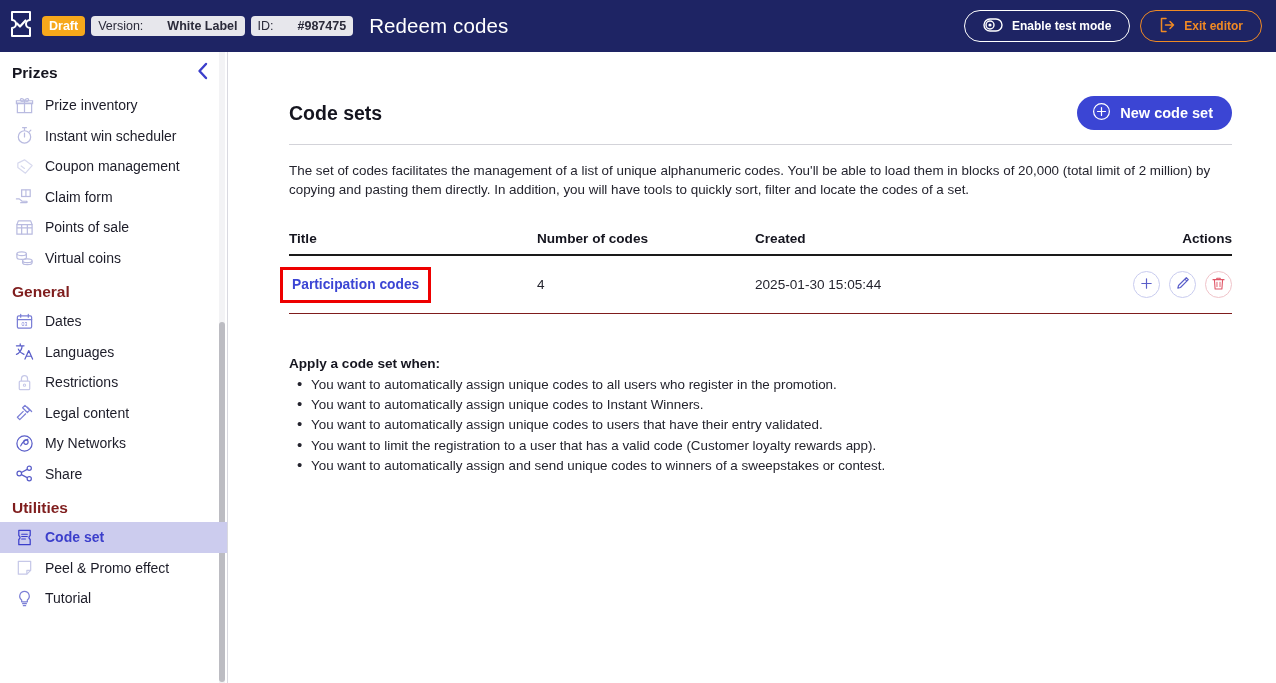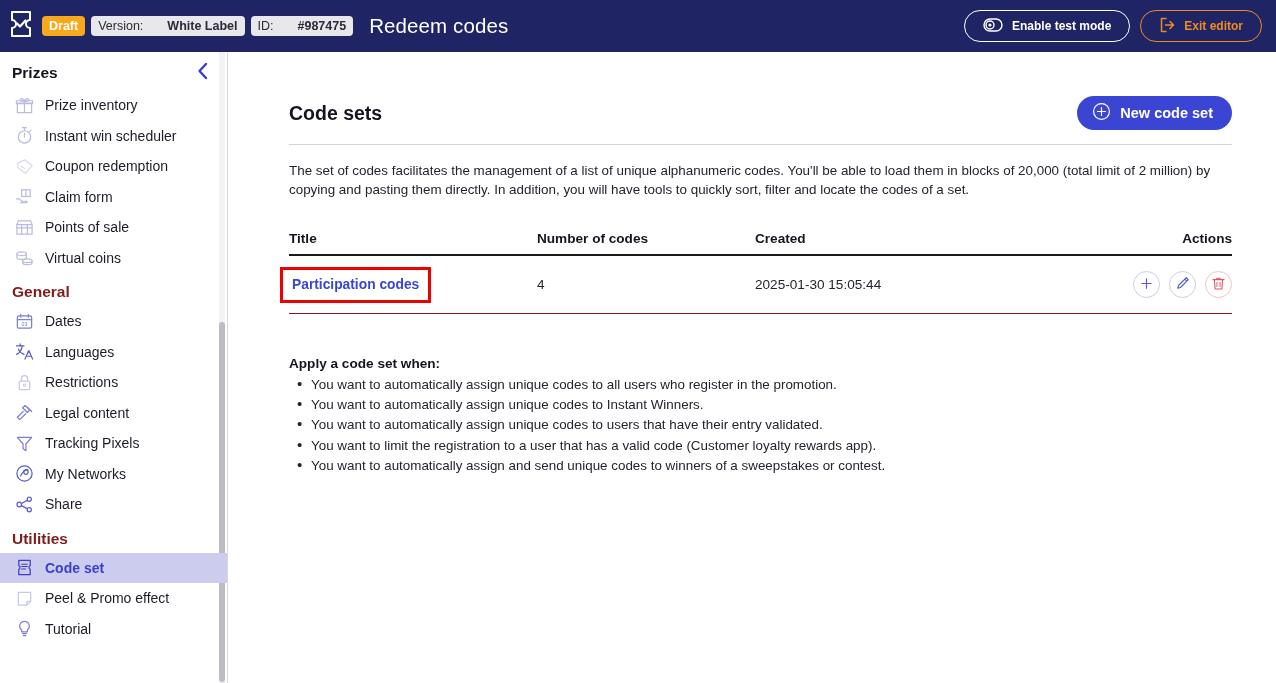--- a/index.html
+++ b/index.html
@@ -367,21 +367,21 @@
       <span>Instant win scheduler</span>
     </div>
 
     <div class="nav-item">
       <span class="ico">
         <svg width="19" height="19" viewBox="0 0 20 20">
           <path d="M3 6.5l7-3.5 8 6-7 8-8-6z" fill="none" stroke="#d7d9ee" stroke-width="1.3" stroke-linejoin="round"></path>
           <path d="M6.5 9.5l3.5 2.5" fill="none" stroke="#d7d9ee" stroke-width="1.3" stroke-linecap="round"></path>
         </svg>
       </span>
-      <span>Coupon redemption</span>
+      <span>Coupon management</span>
     </div>
 
     <div class="nav-item">
       <span class="ico">
         <svg width="19" height="19" viewBox="0 0 20 20">
           <rect x="7" y="3" width="9" height="7" fill="none" stroke="#b9bbe0" stroke-width="1.3"></rect>
           <path d="M11.5 3v7" fill="none" stroke="#b9bbe0" stroke-width="1.2"></path>
           <path d="M1.5 12.5h3l3 2.5h4.5c1 0 1 1.5 0 1.5H6" fill="none" stroke="#b9bbe0" stroke-width="1.3" stroke-linecap="round" stroke-linejoin="round"></path>
         </svg>
       </span>
@@ -448,28 +448,20 @@
       <span class="ico">
         <svg width="19" height="19" viewBox="0 0 20 20">
           <path d="M10.5 2.5l5 5-2.5 2.5-5-5z" fill="none" stroke="#7b7fd6" stroke-width="1.3" stroke-linejoin="round"></path>
           <path d="M9 8.5L2.5 15l2.5 2.5L11.5 11" fill="none" stroke="#7b7fd6" stroke-width="1.3" stroke-linejoin="round"></path>
           <path d="M13 4.5l4.5 4.5" fill="none" stroke="#7b7fd6" stroke-width="1.3" stroke-linecap="round"></path>
         </svg>
       </span>
       <span>Legal content</span>
     </div>
 
-    <div class="nav-item">
-      <span class="ico">
-        <svg width="19" height="19" viewBox="0 0 20 20">
-          <path d="M2.5 3.5h15l-6 7v7l-3-2v-5z" fill="none" stroke="#7b7fd6" stroke-width="1.3" stroke-linejoin="round"></path>
-        </svg>
-      </span>
-      <span>Tracking Pixels</span>
-    </div>
 
     <div class="nav-item">
       <span class="ico">
         <svg width="19" height="19" viewBox="0 0 20 20">
           <circle cx="10" cy="10" r="8" fill="none" stroke="#5a5ec9" stroke-width="1.3"></circle>
           <path d="M13.5 5.5c-3 1-6 3.5-7.5 7" fill="none" stroke="#5a5ec9" stroke-width="1.3" stroke-linecap="round"></path>
           <circle cx="11.5" cy="8.5" r="2.3" fill="none" stroke="#5a5ec9" stroke-width="1.3"></circle>
         </svg>
       </span>
       <span>My Networks</span>

